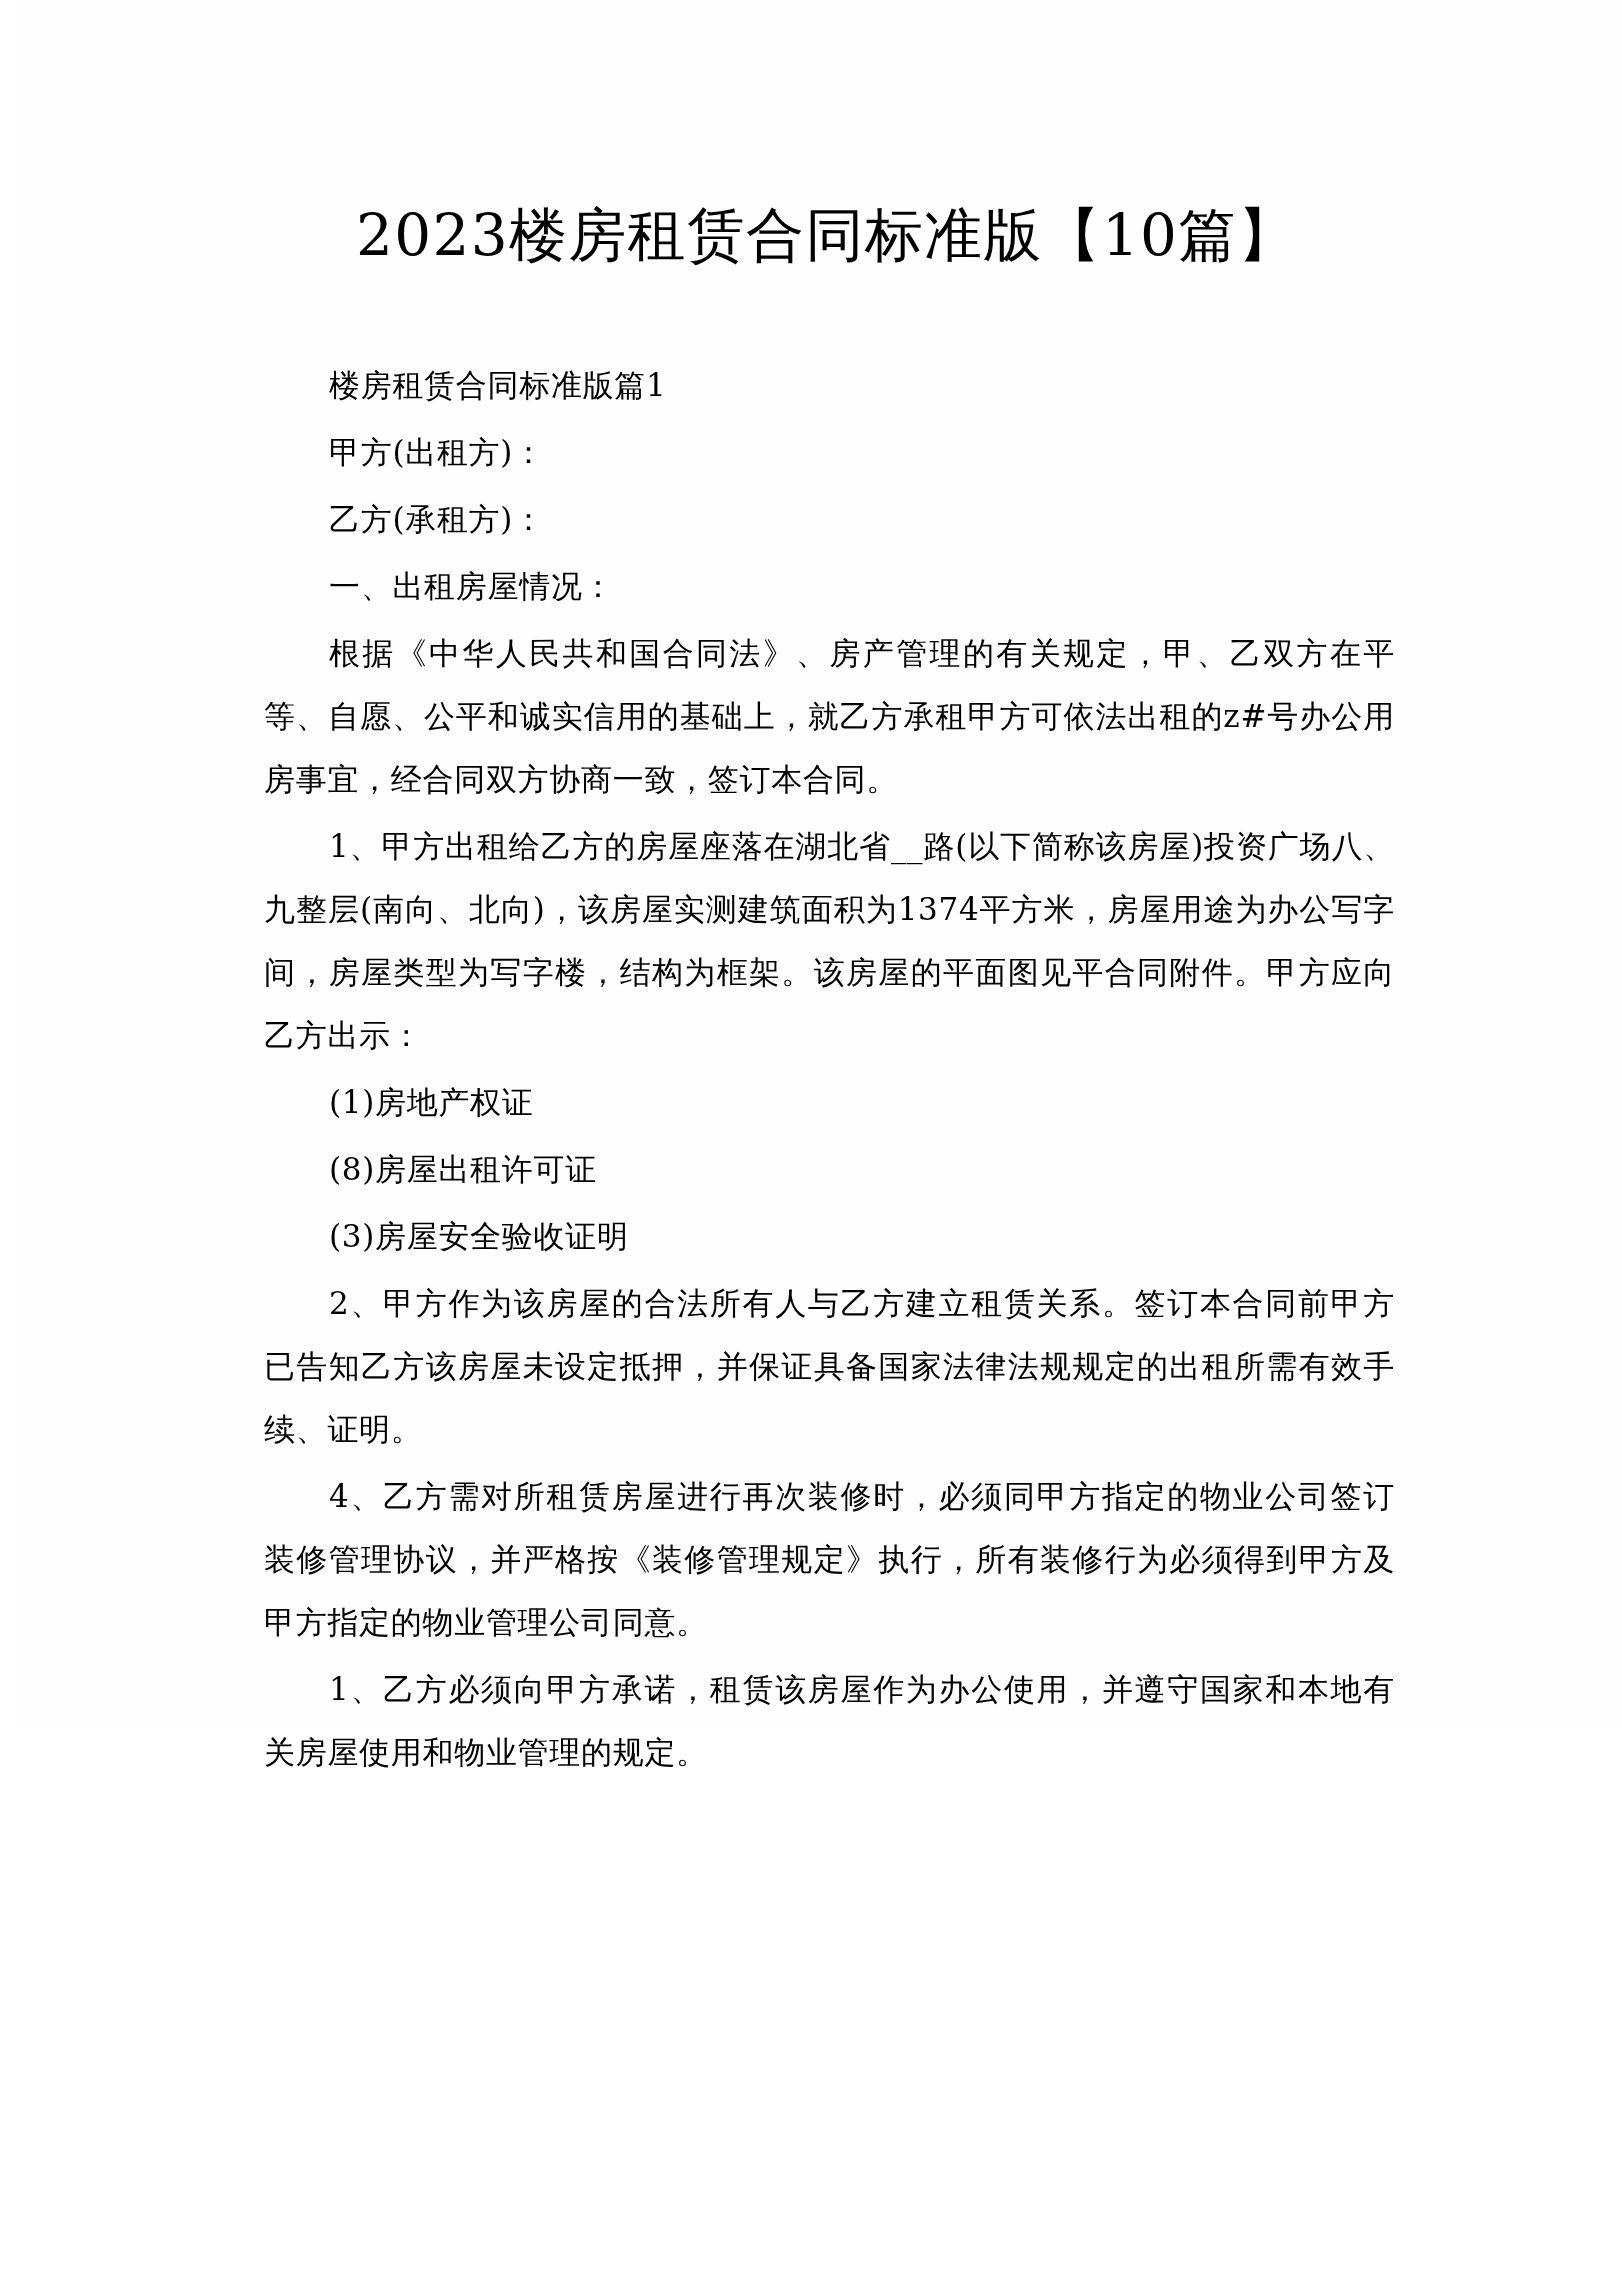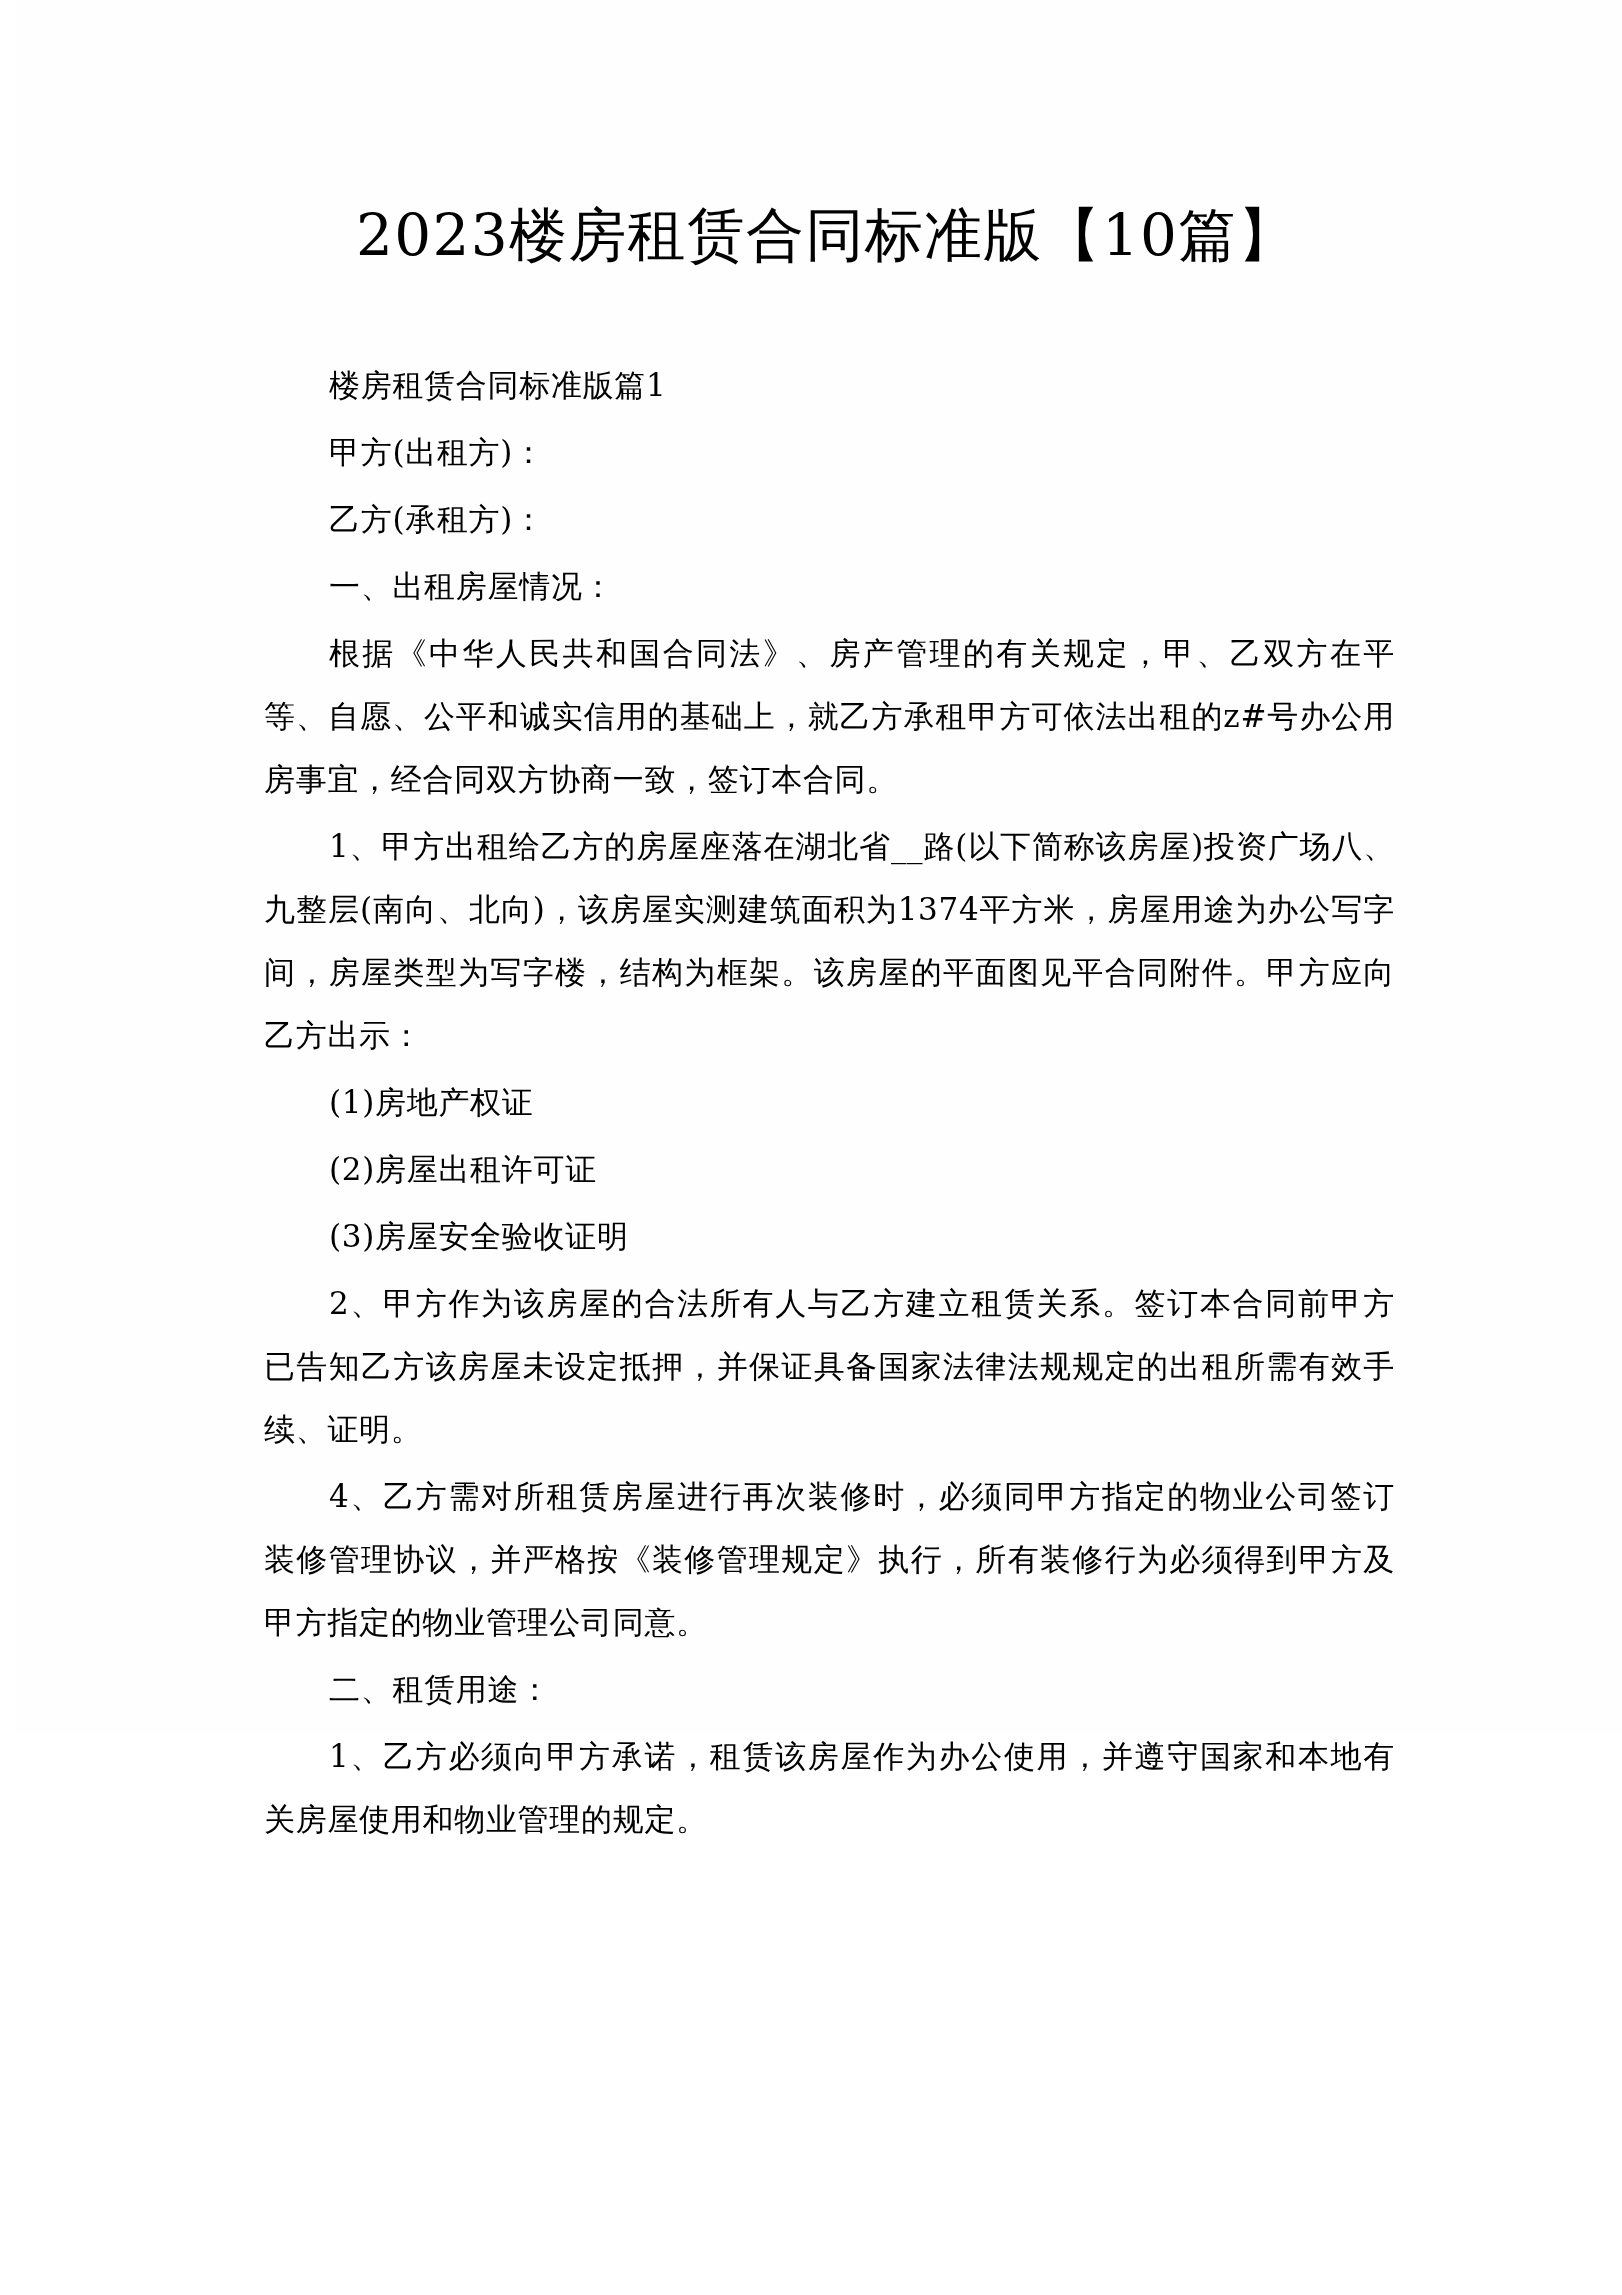--- a/index.html
+++ b/index.html
@@ -63,21 +63,20 @@
   <h1 class="title">2023楼房租赁合同标准版【10篇】</h1>
 
   <div class="body-text">
     <p class="para indent-only">楼房租赁合同标准版篇1</p>
     <p class="para indent-only">甲方(出租方)：</p>
     <p class="para indent-only">乙方(承租方)：</p>
     <p class="para indent-only">一、出租房屋情况：</p>
     <p class="para indent">根据《中华人民共和国合同法》、房产管理的有关规定，甲、乙双方在平等、自愿、公平和诚实信用的基础上，就乙方承租甲方可依法出租的z#号办公用房事宜，经合同双方协商一致，签订本合同。</p>
     <p class="para indent">1、甲方出租给乙方的房屋座落在湖北省__路(以下简称该房屋)投资广场八、九整层(南向、北向)，该房屋实测建筑面积为1374平方米，房屋用途为办公写字间，房屋类型为写字楼，结构为框架。该房屋的平面图见平合同附件。甲方应向乙方出示：</p>
     <p class="para indent-only">(1)房地产权证</p>
-    <p class="para indent-only">(2)房屋出租许可证</p>
+    <p class="para indent-only">(8)房屋出租许可证</p>
     <p class="para indent-only">(3)房屋安全验收证明</p>
     <p class="para indent">2、甲方作为该房屋的合法所有人与乙方建立租赁关系。签订本合同前甲方已告知乙方该房屋未设定抵押，并保证具备国家法律法规规定的出租所需有效手续、证明。</p>
     <p class="para indent">4、乙方需对所租赁房屋进行再次装修时，必须同甲方指定的物业公司签订装修管理协议，并严格按《装修管理规定》执行，所有装修行为必须得到甲方及甲方指定的物业管理公司同意。</p>
-    <p class="para indent-only">二、租赁用途：</p>
     <p class="para indent">1、乙方必须向甲方承诺，租赁该房屋作为办公使用，并遵守国家和本地有关房屋使用和物业管理的规定。</p>
   </div>
 </div>
 
 
 </body></html>

